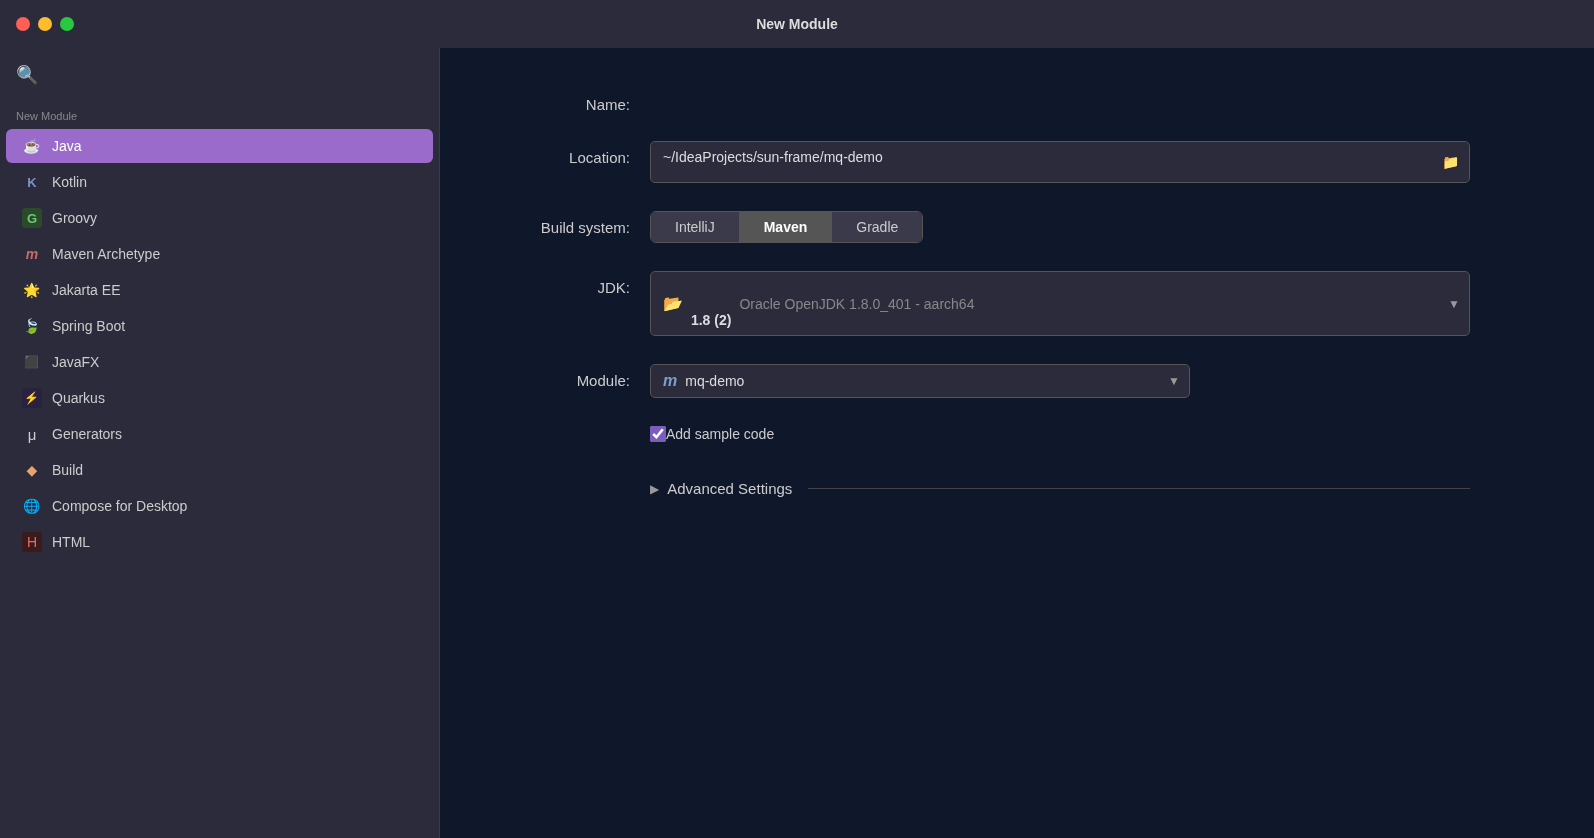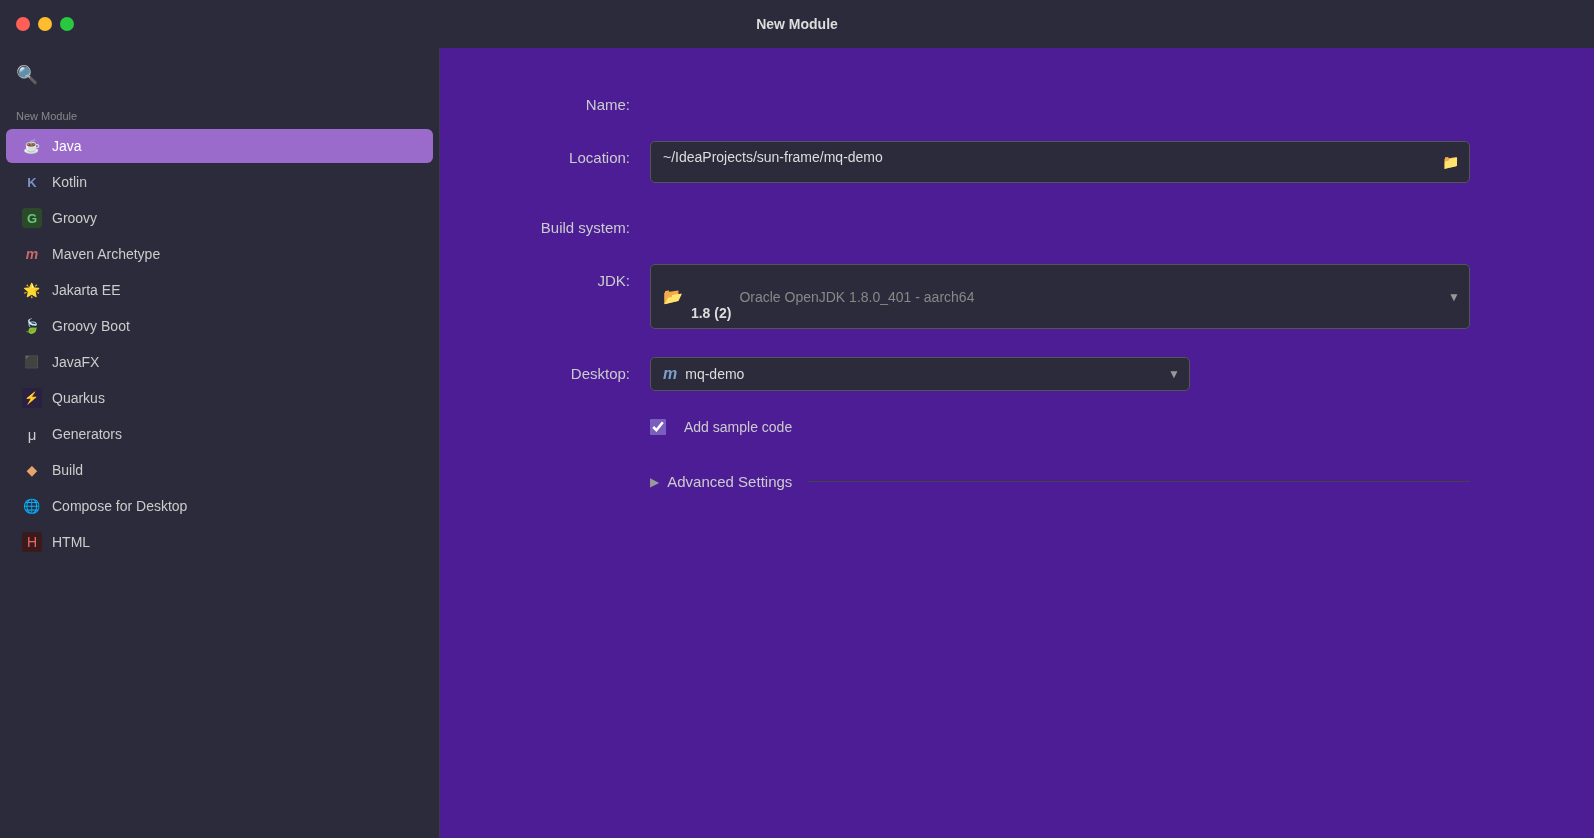--- a/index.html
+++ b/index.html
@@ -106,21 +106,21 @@
     .icon-box {
       width: 20px; height: 20px;
       display: inline-flex; align-items: center; justify-content: center;
       font-size: 14px;
       border-radius: 3px;
     }
 
     
     .content {
       flex: 1;
-      background: #4c1d95;
+      background: #0f172a;
       padding: 40px 80px 40px 60px;
       overflow-y: auto;
       display: flex;
       flex-direction: column;
       gap: 28px;
     }
 
     
     .form-row {
       display: flex;
@@ -258,21 +258,21 @@
       font-style: italic;
       font-weight: bold;
       color: #7b9fc8;
       font-size: 16px;
     }
 
     
     .checkbox-row {
       display: flex;
       align-items: flex-end;
-      gap: 18px;
+      gap: 0;
       font-size: 14px;
       color: #ccc;
     }
     .checkbox-row input[type="checkbox"] {
       width: 16px;
       height: 16px;
       accent-color: #7b5cbf;
       cursor: pointer;
     }
     .checkbox-nested {
@@ -349,21 +349,21 @@
       <span>Maven Archetype</span>
     </div>
 
     <div class="sidebar-item">
       <span class="icon-box" style="color:#e8c46a;">🌟</span>
       <span>Jakarta EE</span>
     </div>
 
     <div class="sidebar-item">
       <span class="icon-box" style="color:#6bc87b;">🍃</span>
-      <span>Groovy Boot</span>
+      <span>Spring Boot</span>
     </div>
 
     <div class="sidebar-item">
       <span class="icon-box" style="color:#aaa; font-size:12px;">⬛</span>
       <span>JavaFX</span>
     </div>
 
     <div class="sidebar-item">
       <span class="icon-box" style="color:#8b6be8; background:#2a2040; border-radius:3px; font-size:12px;">⚡</span>
       <span>Quarkus</span>
@@ -402,38 +402,45 @@
       <div class="form-control">
         <div class="location-wrapper">
           <input type="text" class="location-input" value="~/IdeaProjects/sun-frame/mq-demo" style="">
           <span class="location-icon">📁</span>
         </div>
       </div>
     </div>
 
     <div class="form-row">
       <div class="form-label">Build system:</div>
+      <div class="form-control">
+        <div class="build-toggle">
+          <button class="build-btn">IntelliJ</button>
+          <button class="build-btn active">Maven</button>
+          <button class="build-btn">Gradle</button>
+        </div>
+      </div>
     </div>
 
     <div class="form-row">
       <div class="form-label">JDK:</div>
       <div class="form-control">
         <div class="dropdown-wrapper">
           <div class="dropdown-display">
             <span class="jdk-icon">📂</span>
             <span class="jdk-version">1.8 (2)</span>
             <span class="jdk-detail">Oracle OpenJDK 1.8.0_401 - aarch64</span>
           </div>
           <span class="dropdown-arrow">▼</span>
         </div>
       </div>
     </div>
 
     <div class="form-row">
-      <div class="form-label">Desktop:</div>
+      <div class="form-label">Module:</div>
       <div class="form-control">
         <div style="position:relative; width:540px;">
           <div class="parent-display">
             <span class="parent-m-icon">m</span>
             <span>mq-demo</span>
           </div>
           <span class="dropdown-arrow">▼</span>
         </div>
       </div>
     </div>

